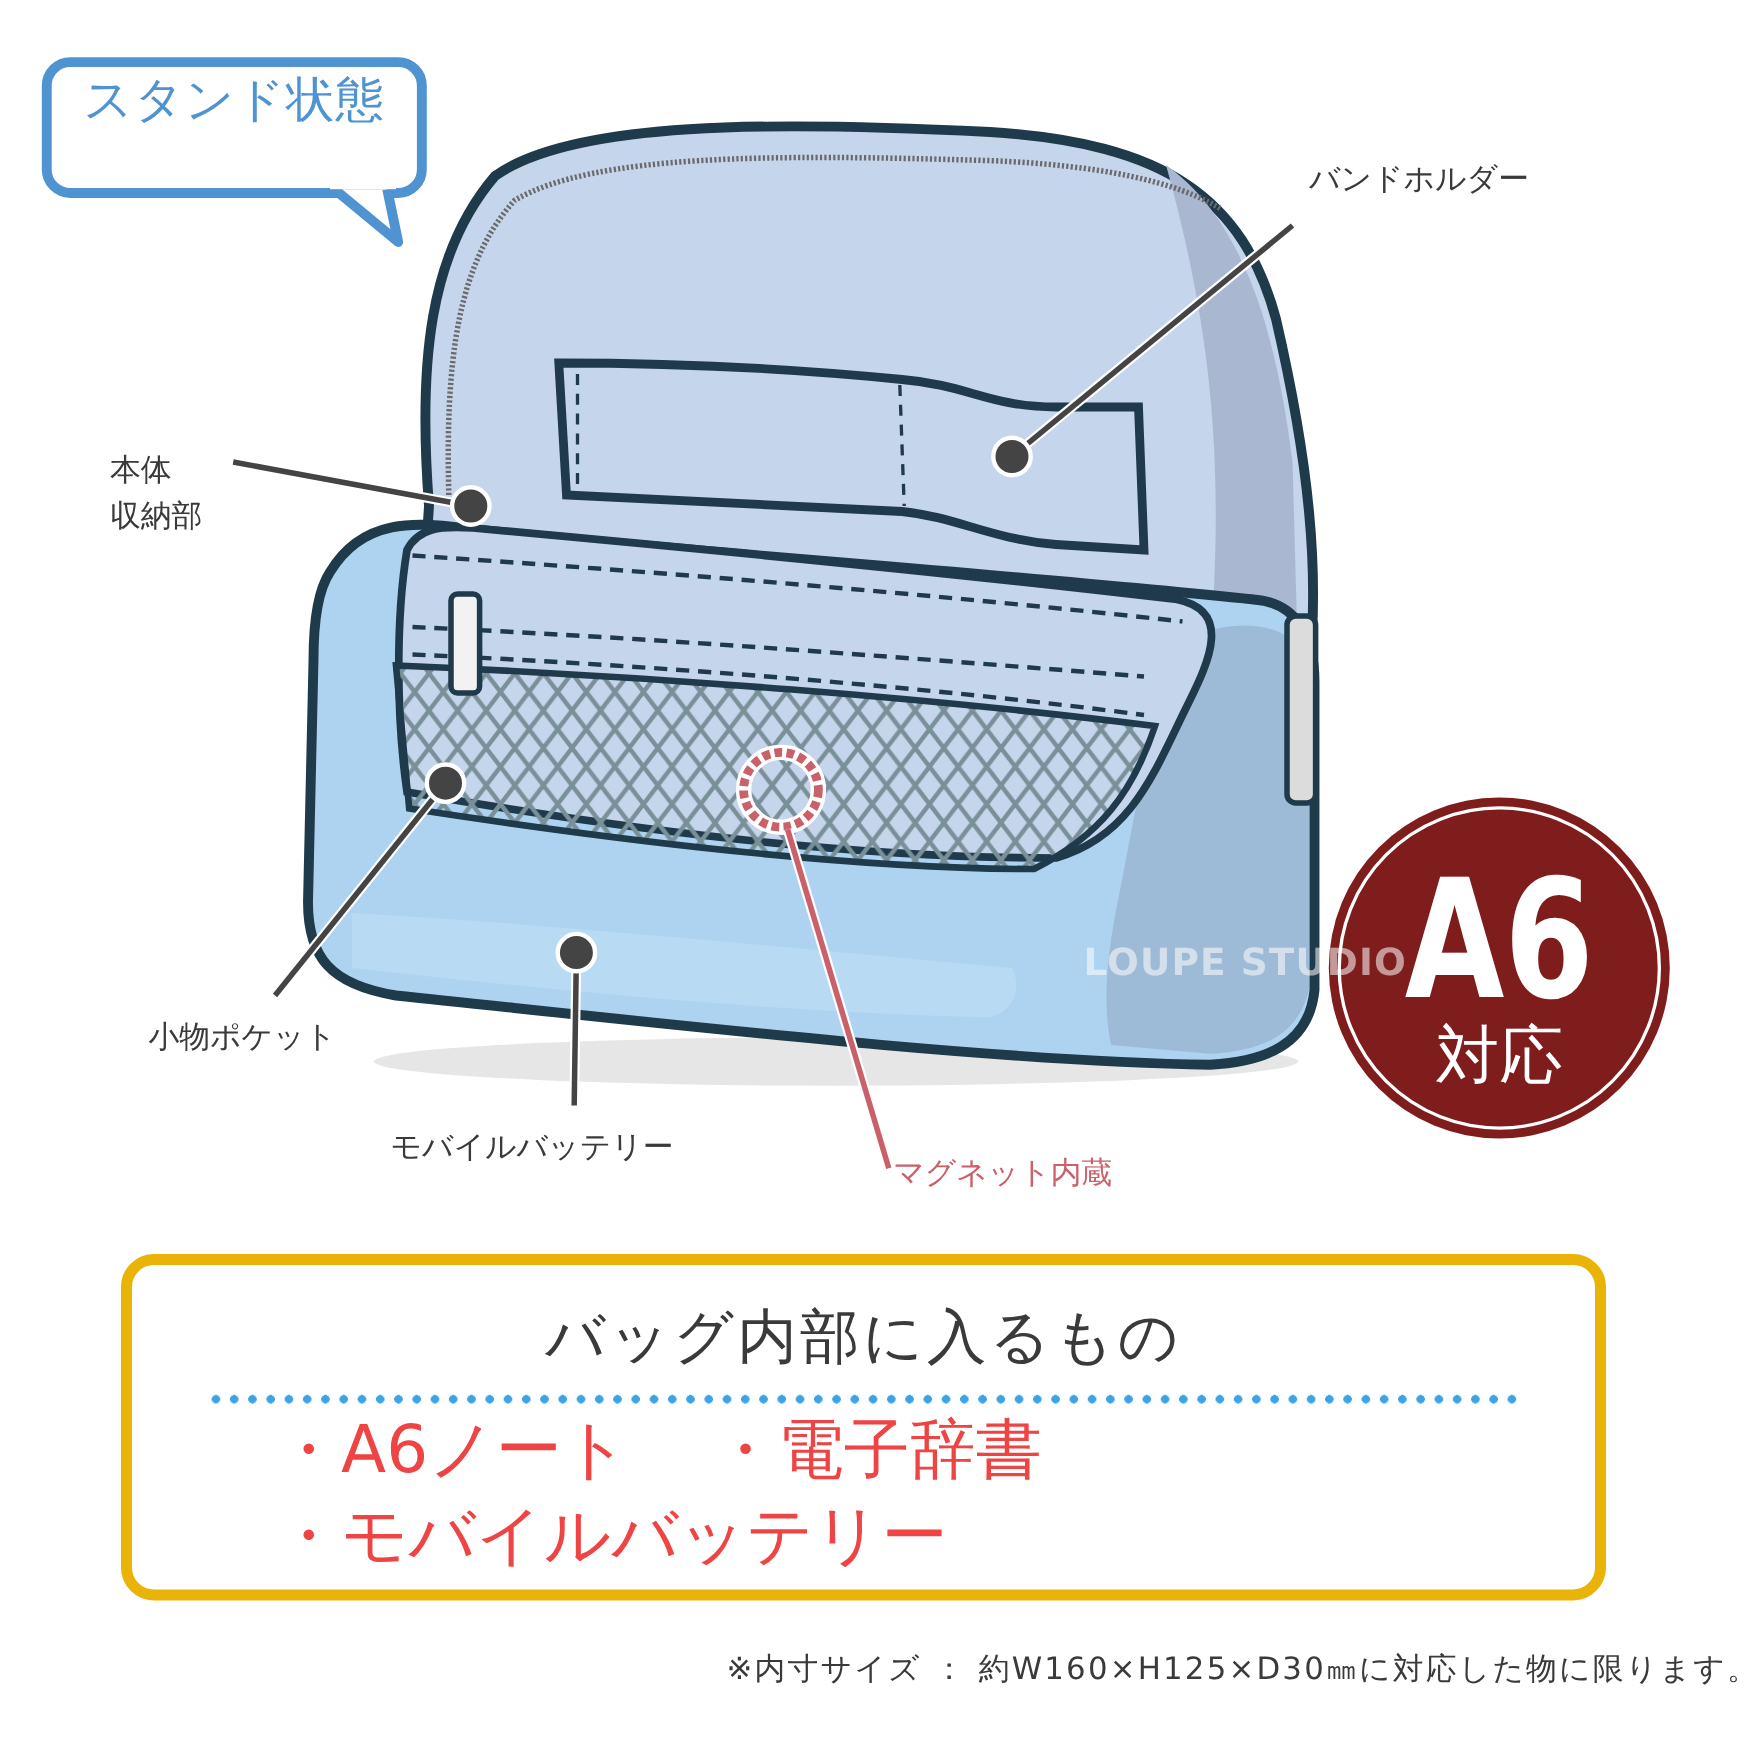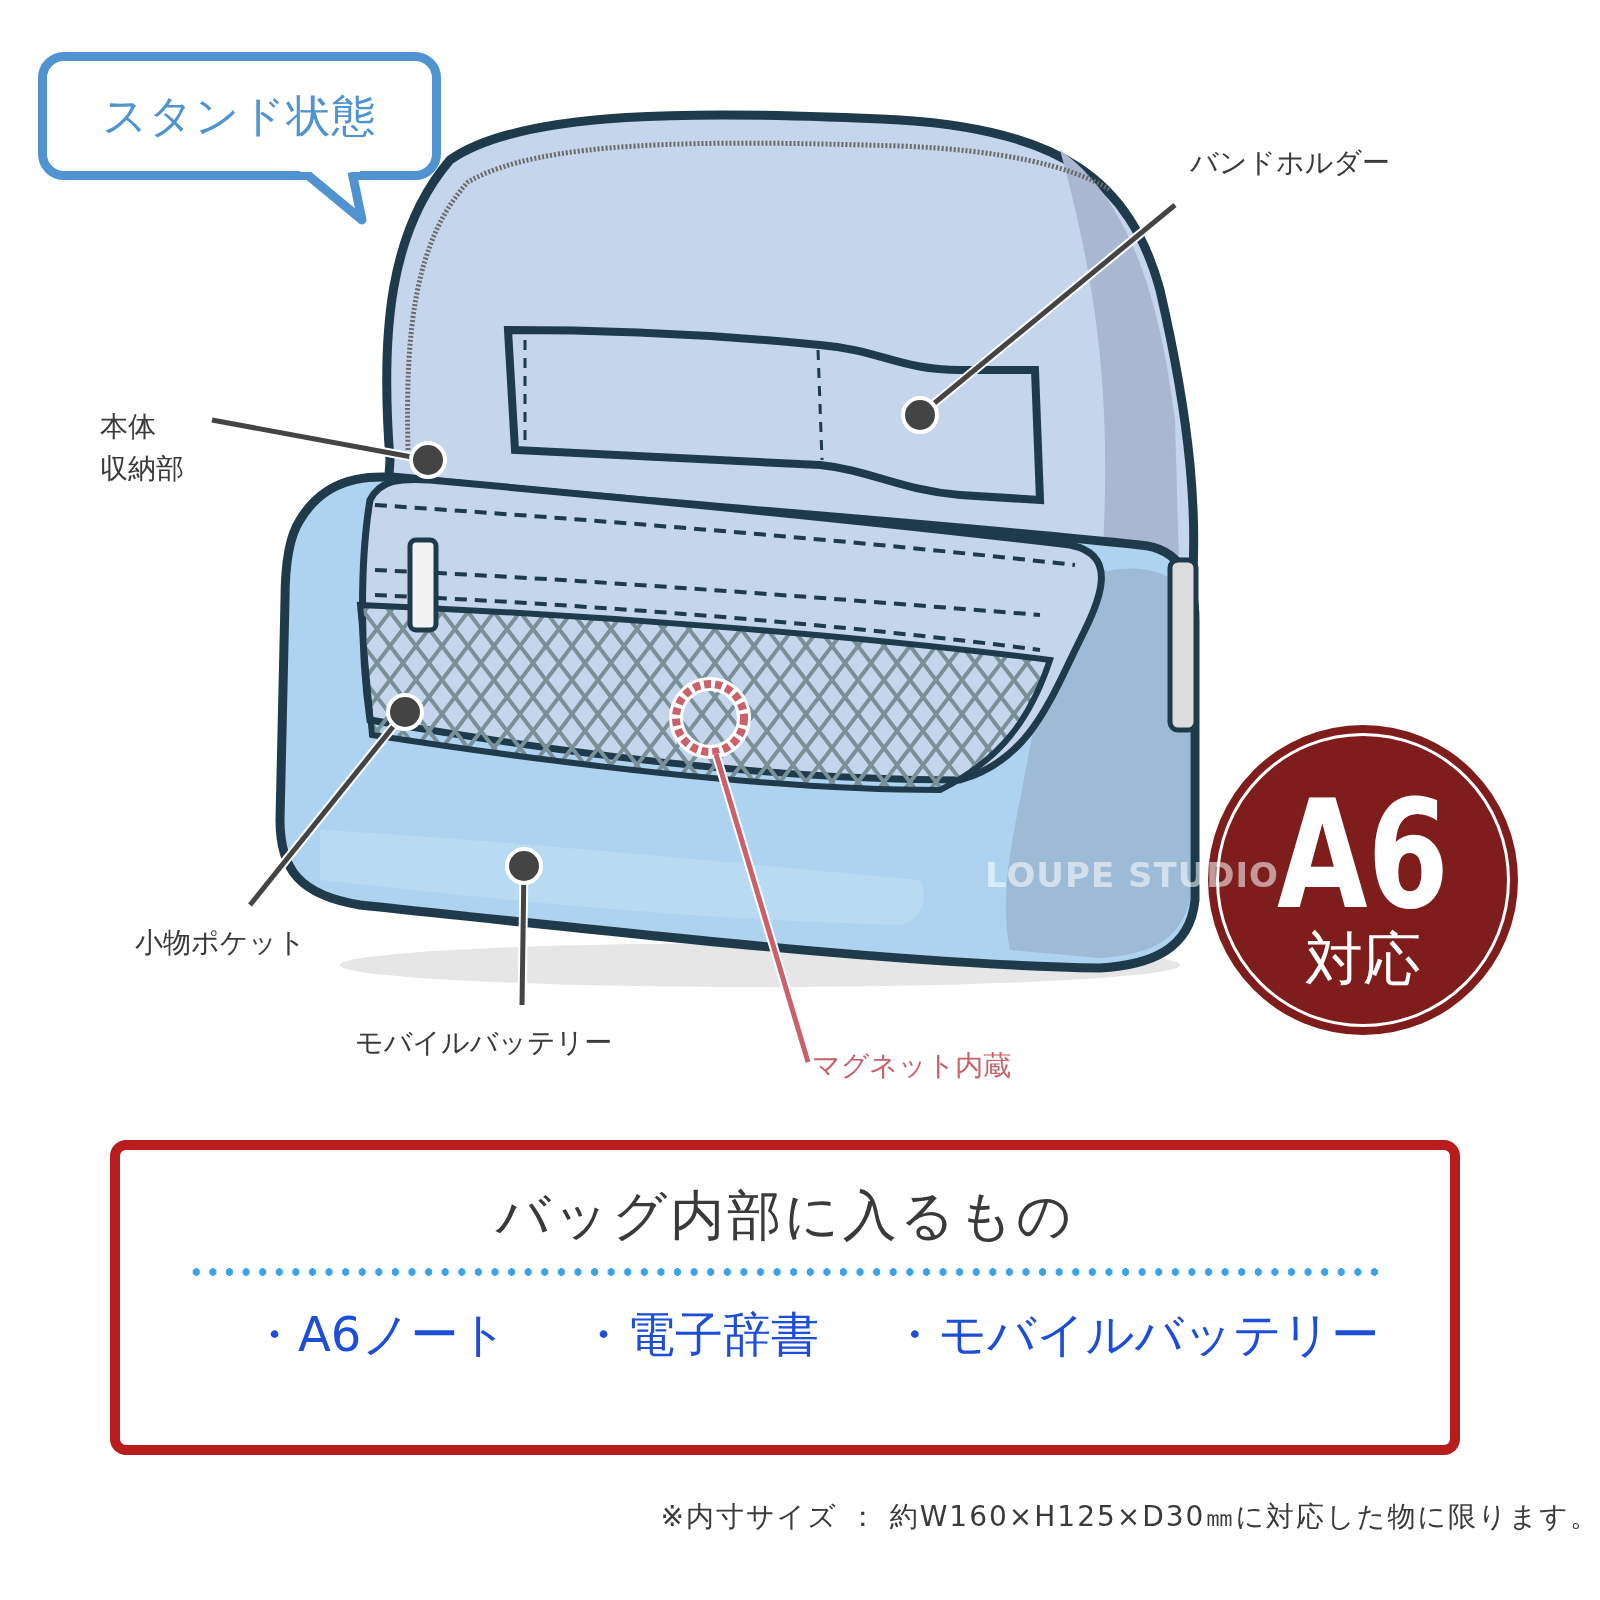--- a/index.html
+++ b/index.html
@@ -1,30 +1,30 @@
 <!DOCTYPE html>
 <html><head>
 <meta charset="utf-8">
 <style>
   html,body{margin:0;padding:0;background:#fff;}
   body{width:1600px;height:1600px;position:relative;overflow:hidden;font-family:"DejaVu Sans","Liberation Sans",sans-serif;color:#3a3a3a;}
   .abs{position:absolute;}
-  .bubble{left:38px;top:52px;width:403px;height:128px;border:9px solid #4f93d1;border-radius:26px;box-sizing:border-box;background:#fff;display:flex;align-items:center;justify-content:center;}
+  .bubble{left:38px;top:52px;width:350px;height:128px;border:9px solid #4f93d1;border-radius:26px;box-sizing:border-box;background:#fff;display:flex;justify-content:center;}
   .bubble-text{font-size:44px;color:#4f93d1;letter-spacing:1px;}
   .label{font-size:28px;color:#3a3a3a;line-height:1.5;white-space:nowrap;}
   .label-red{color:#c9606a;}
   .badge{left:1208px;top:725px;width:310px;height:310px;border-radius:50%;background:#7f1d1d;}
   .badge-ring{position:absolute;left:8px;top:8px;right:8px;bottom:8px;border:3px solid #fff;border-radius:50%;}
   .badge-big{position:absolute;left:0;right:0;top:55px;text-align:center;font-size:150px;font-weight:bold;color:#fff;line-height:1;font-family:"DejaVu Sans",sans-serif;transform:scaleX(0.78);}
   .badge-small{position:absolute;left:0;right:0;top:205px;text-align:center;font-size:58px;color:#fff;line-height:1;}
   .watermark{left:985px;top:855px;font-size:34px;color:rgba(255,255,255,0.55);letter-spacing:1px;font-weight:bold;text-align:center;}
-  .box{left:110px;top:1140px;width:1350px;height:315px;border:10px solid #b91c1c;border-radius:16px;box-sizing:border-box;background:#fff;}
+  .box{left:110px;top:1140px;width:1350px;height:315px;border:10px solid #eab308;border-radius:30px;box-sizing:border-box;background:#fff;}
   .box-title{position:absolute;left:0;right:0;top:30px;text-align:center;font-size:54px;color:#3a3a3a;letter-spacing:3px;}
   .dots{position:absolute;left:68px;right:68px;top:118px;height:8px;background-image:radial-gradient(circle,#3ba3e6 3.6px,transparent 4px);background-size:16.6px 8px;background-repeat:repeat-x;}
-  .items{position:absolute;left:130px;top:145px;font-size:48px;line-height:78px;color:#1d4ed8;}
+  .items{position:absolute;left:130px;top:129px;font-size:60px;line-height:78px;color:#ef4444;}
   .item{display:inline-block;margin-right:56px;}
   .note{left:0;right:0;top:1498px;text-align:right;font-size:28px;color:#3a3a3a;letter-spacing:2px;}
 </style>
 </head>
 <body>
 
 <div class="abs bubble">
   <span class="bubble-text">スタンド状態</span>
 </div>
 <svg class="abs" style="left:300px;top:168px" width="80" height="60">

